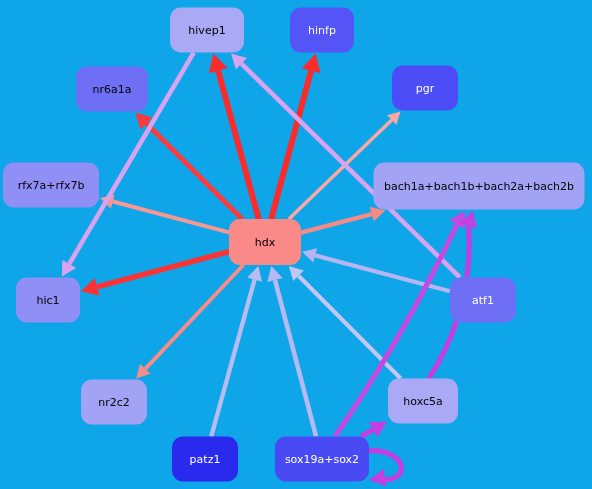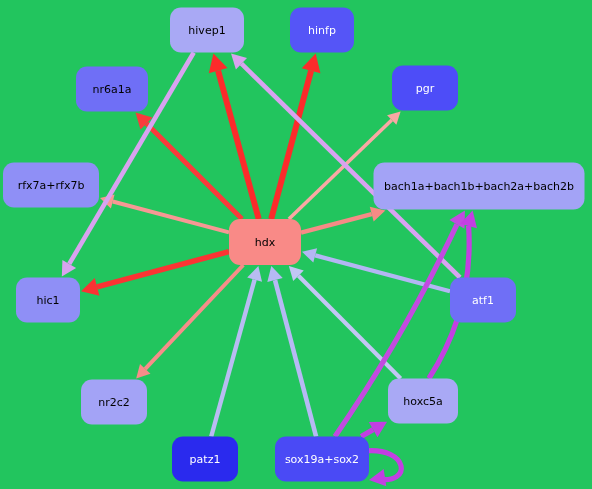--- a/index.html
+++ b/index.html
@@ -10,21 +10,21 @@
   body {
     width: 592px;
     height: 489px;
     font-family: "DejaVu Sans", sans-serif;
     overflow: hidden;
   }
   #graph-root {
     position: relative;
     width: 592px;
     height: 489px;
-    background: #22c55e;
+    background: #0ea5e9;
   }
   svg.graph-canvas {
     position: absolute;
     left: 0;
     top: 0;
     width: 592px;
     height: 489px;
   }
   .node-rect {
     stroke: none;

